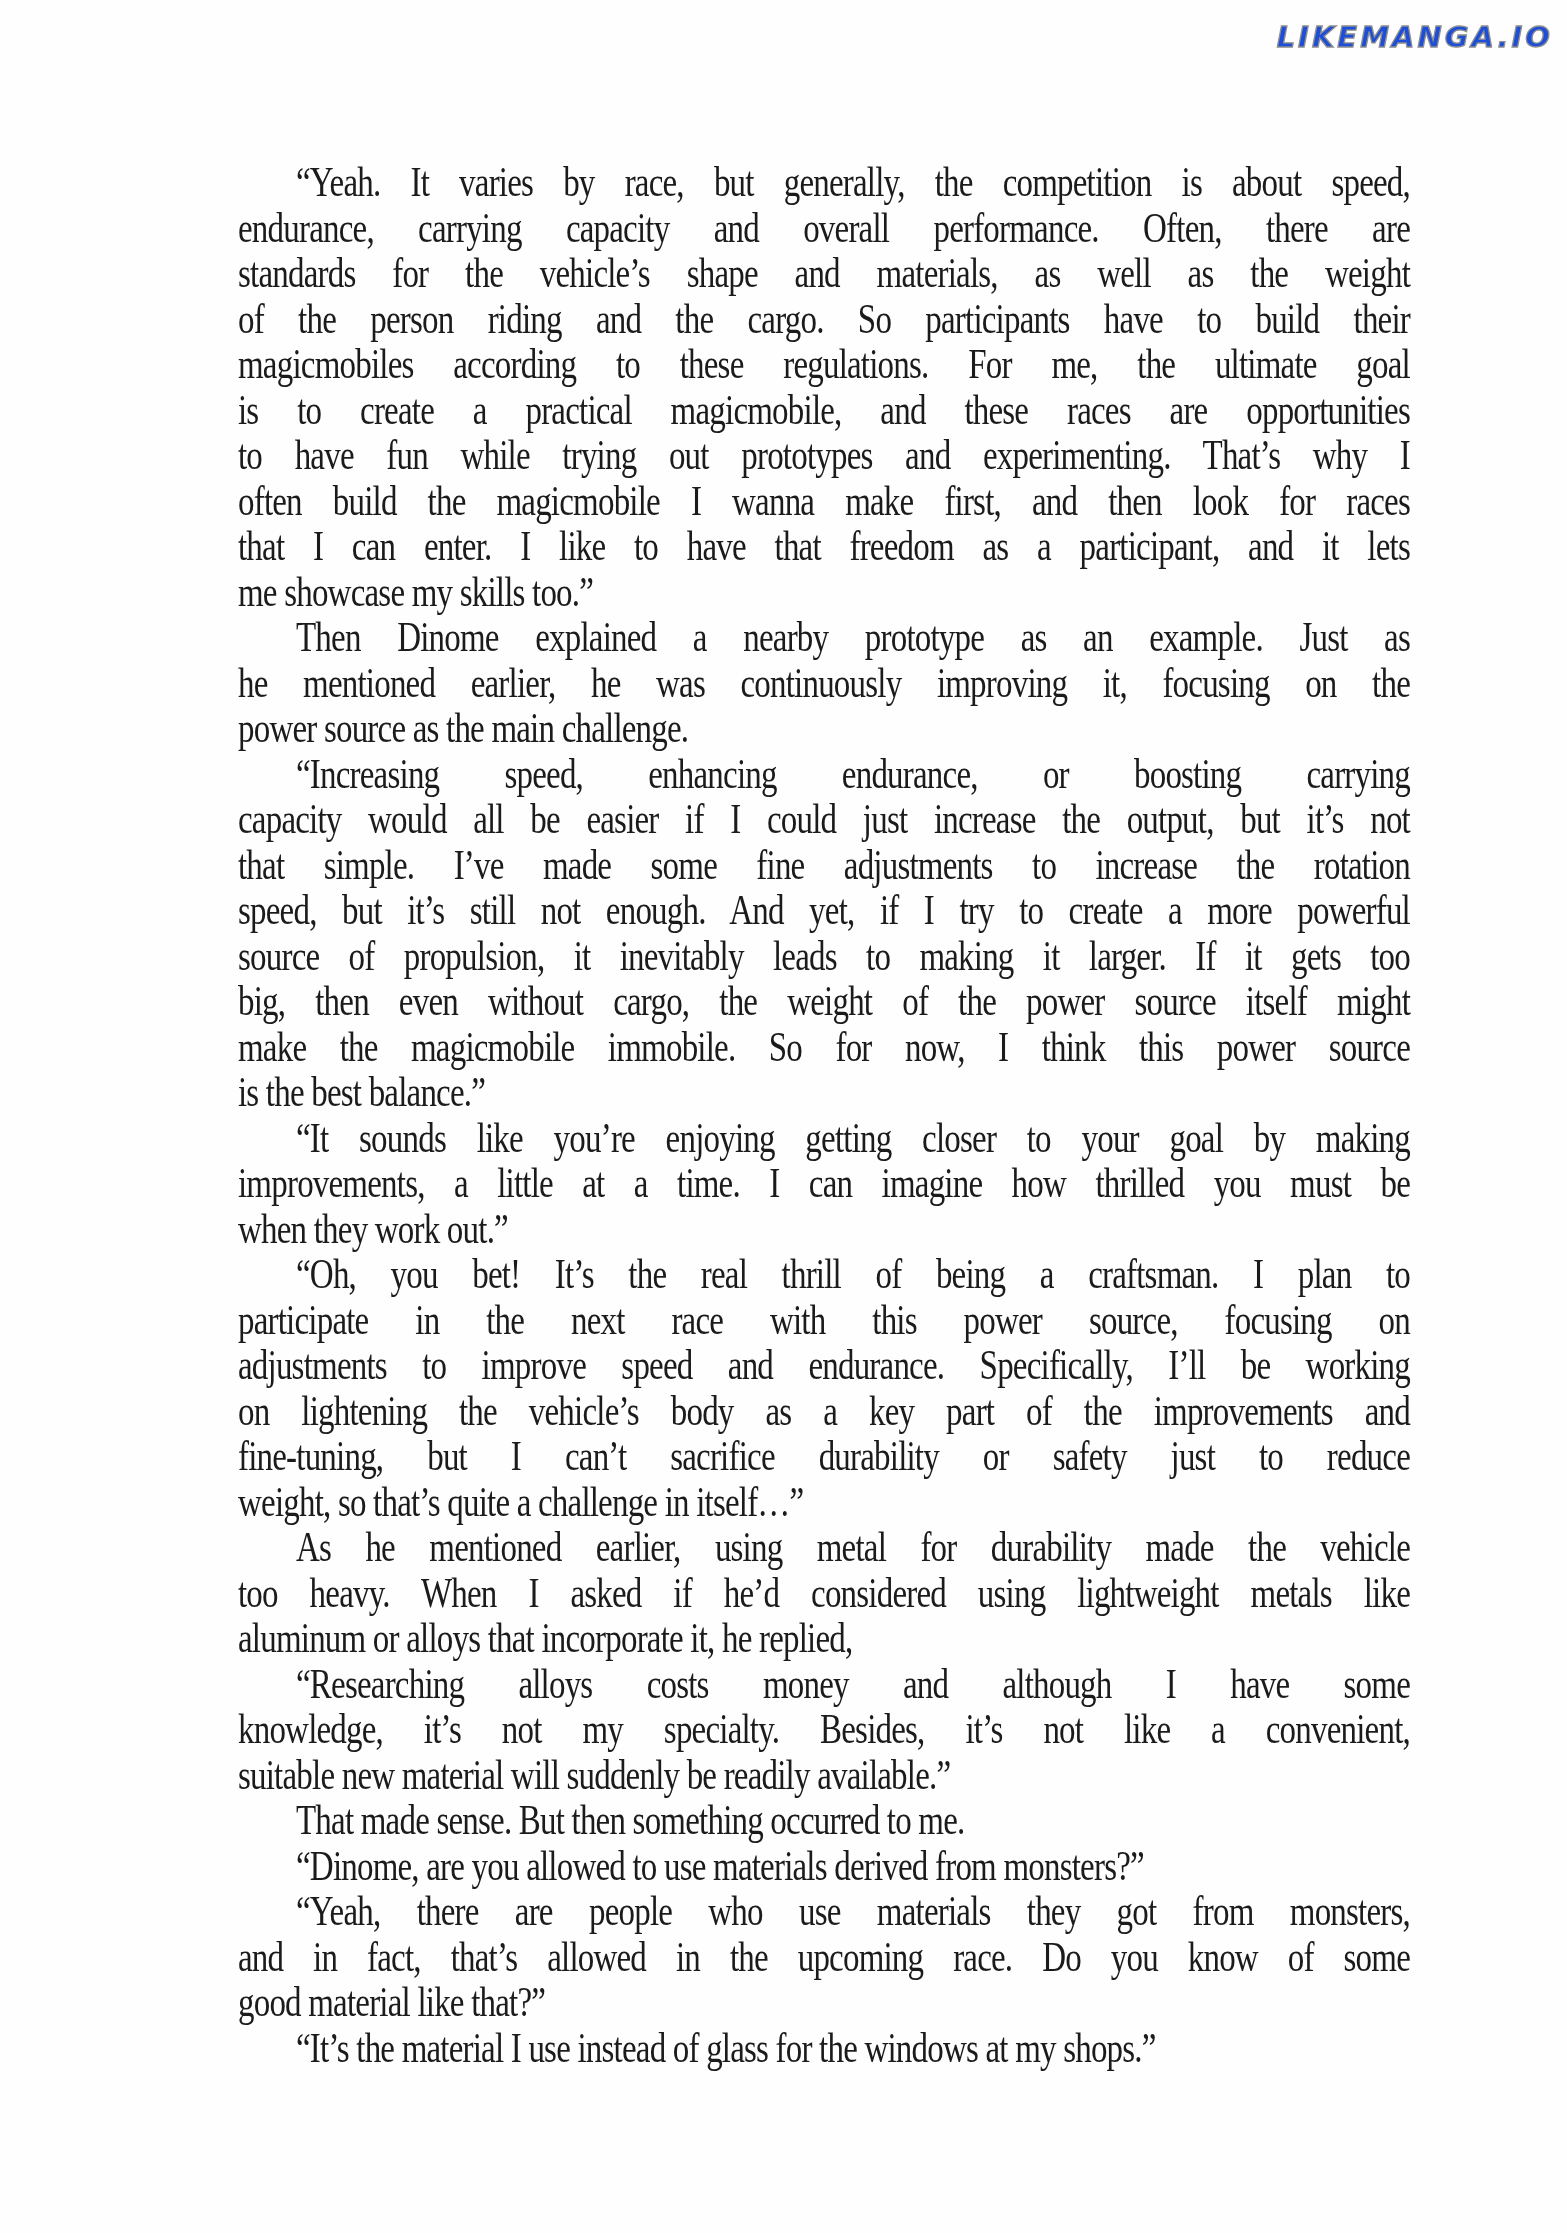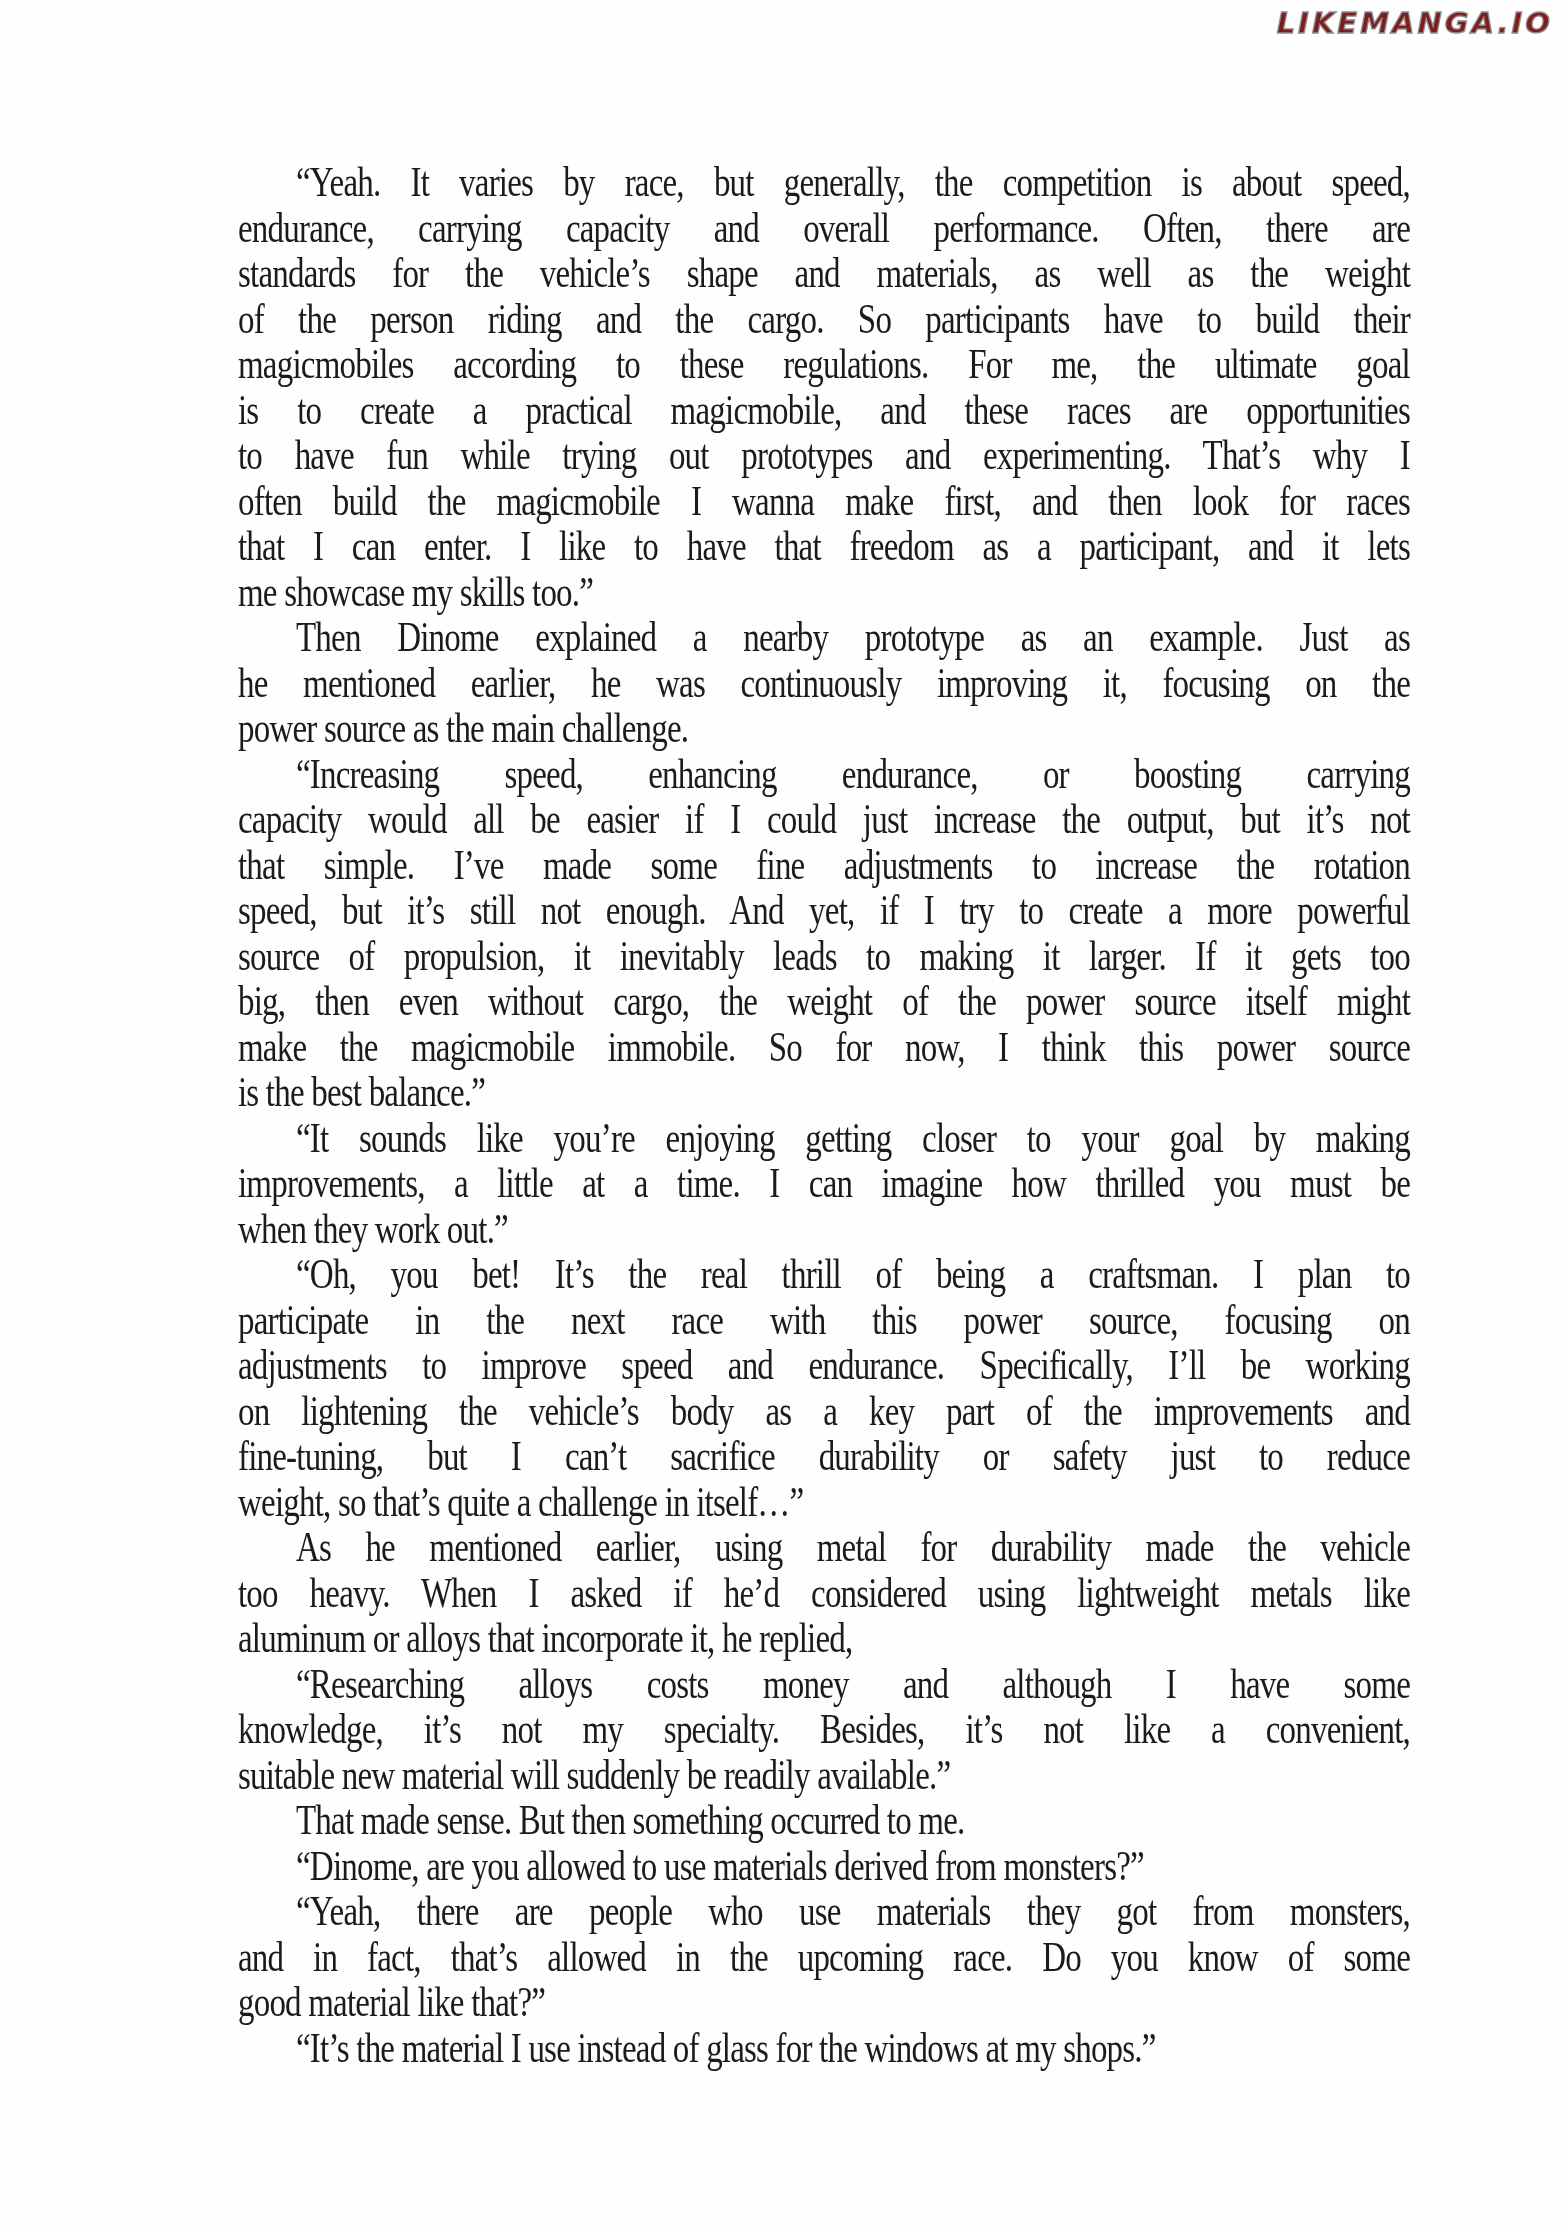--- a/index.html
+++ b/index.html
@@ -10,28 +10,28 @@
   .page {
     position: relative;
     width: 1567px;
     height: 2233px;
     background: #fefefe;
     overflow: hidden;
     font-family: "Liberation Serif", "DejaVu Serif", serif;
   }
   .watermark {
     position: absolute;
-    top: 6px;
+    top: 20px;
     right: 14px;
     font-family: "DejaVu Sans", sans-serif;
     font-weight: bold;
     font-style: italic;
     font-size: 29px;
     letter-spacing: 3px;
-    color: #7f1d1d;
+    color: #1d4ed8;
     -webkit-text-stroke: 1.3px #8f8f8f;
     text-shadow: 0 0 1px #bbbbbb;
     user-select: none;
   }
   .text-block {
     position: absolute;
     left: 238px;
     top: 160px;
     width: 1172px;
     transform: scaleY(1.3);

